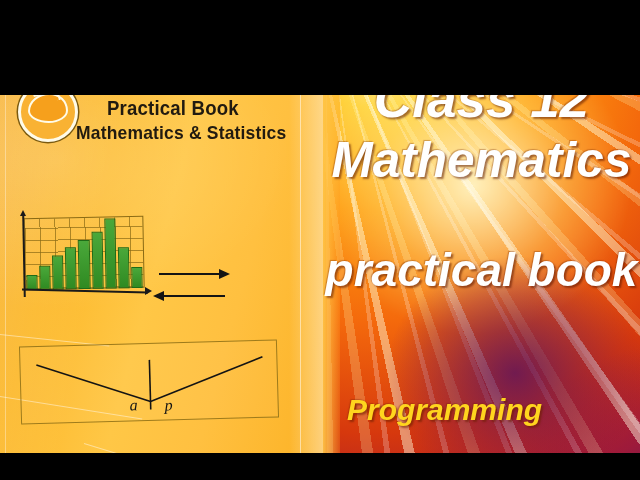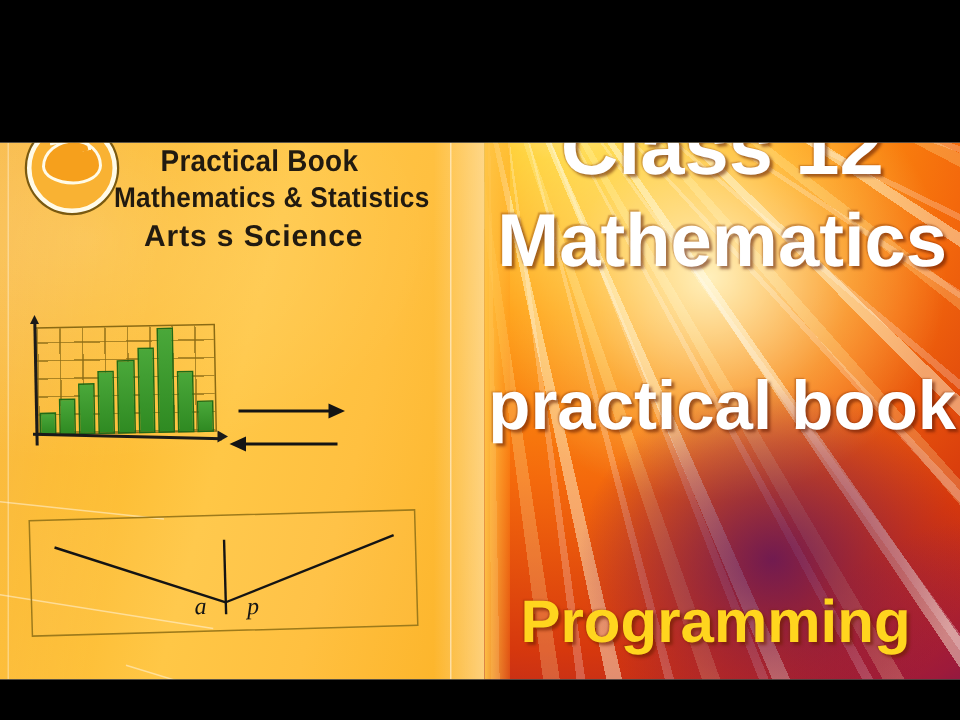--- a/index.html
+++ b/index.html
@@ -136,20 +136,21 @@
   }
   #angle-label-a{ left:108px; top:52px; }
   #angle-label-p{ left:143px; top:53px; }
 
   
   #title-panel{
     position:absolute; left:323px; top:0; width:317px; height:358px; overflow:hidden;
     background:
       radial-gradient(125% 105% at 108% 112%, rgba(96,20,90,.92) 0%, rgba(150,25,70,.55) 16%, rgba(205,40,35,0) 40%),
       radial-gradient(150% 130% at 16% -12%, #fff2b0 0%, #ffd23d 12%, #ff9b10 34%, #f4690c 58%, #d6380d 82%, #a81c2c 100%);
+    font-style: italic;
   }
   
   #title-panel .rays{
     position:absolute; left:-120px; top:-210px; width:760px; height:760px;
     background:
       repeating-conic-gradient(from 186deg at 12% 6%,
         rgba(255,255,220,.50) 0deg 1.1deg,
         rgba(255,255,255,0) 1.1deg 4.4deg,
         rgba(255,240,170,.26) 4.4deg 5.6deg,
         rgba(255,255,255,0) 5.6deg 11deg);
@@ -187,21 +188,21 @@
     text-shadow:2px 2px 2px rgba(90,20,0,.55), -1px -1px 1px rgba(120,40,0,.35);
   }
   .ttl.yellow{
     color:#ffd51e;
     text-shadow:2px 2px 2px rgba(110,30,0,.6), -1px -1px 1px rgba(120,40,0,.35);
   }
   #ttl-class{ top:-22px;  font-size:52px; transform:scaleX(1.02); }
   #ttl-subject{ top:40px; font-size:50px; transform:scaleX(.99); }
   #ttl-book{ top:152px;   font-size:46px; transform:scaleX(1.0); }
   #ttl-chapter{ top:238px; font-size:38px; text-align:left; padding-left:24px; }
-  #ttl-topic{ top:300px;  font-size:40px; text-align:left; padding-left:24px; }
+  #ttl-topic{ top:300px;  font-size:30px; text-align:left; padding-left:24px; }
 </style>
 </head>
 <body>
 
 <div id="stage">
 
   <div class="letterbox top"></div>
 
   <div id="content">
 
@@ -215,21 +216,20 @@
 
       <div id="logo">
         <div class="ring"></div>
         <div class="mango"></div>
         <div class="leaf"></div>
 
       </div>
 
       <div class="cover-title" id="cover-line1">Practical Book</div>
       <div class="cover-title" id="cover-line2">Mathematics &amp; Statistics</div>
-      <div class="cover-title" id="cover-line3">Arts s Science</div>
 
       <div id="histogram">
         <div class="plot"></div>
         <div class="bars" id="histogram-bars">
             <div class="bar" style="height: 22%;"></div>
             <div class="bar" style="height: 34%;"></div>
             <div class="bar" style="height: 48%;"></div>
             <div class="bar" style="height: 60%;"></div>
             <div class="bar" style="height: 70%;"></div>
             <div class="bar" style="height: 82%;"></div>

